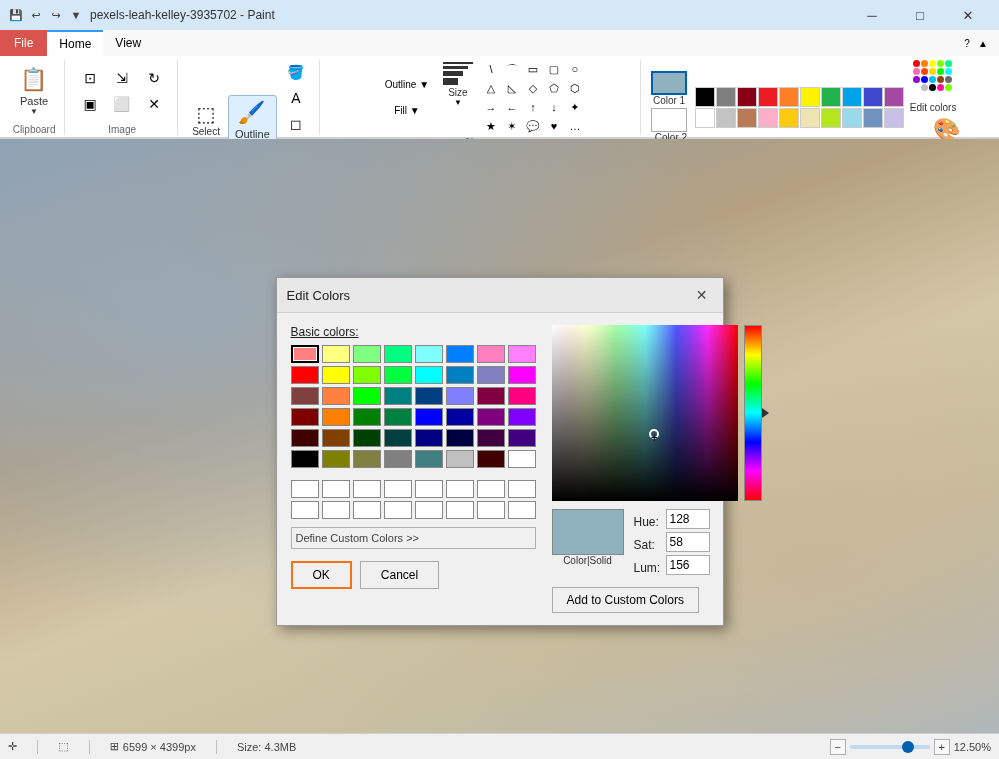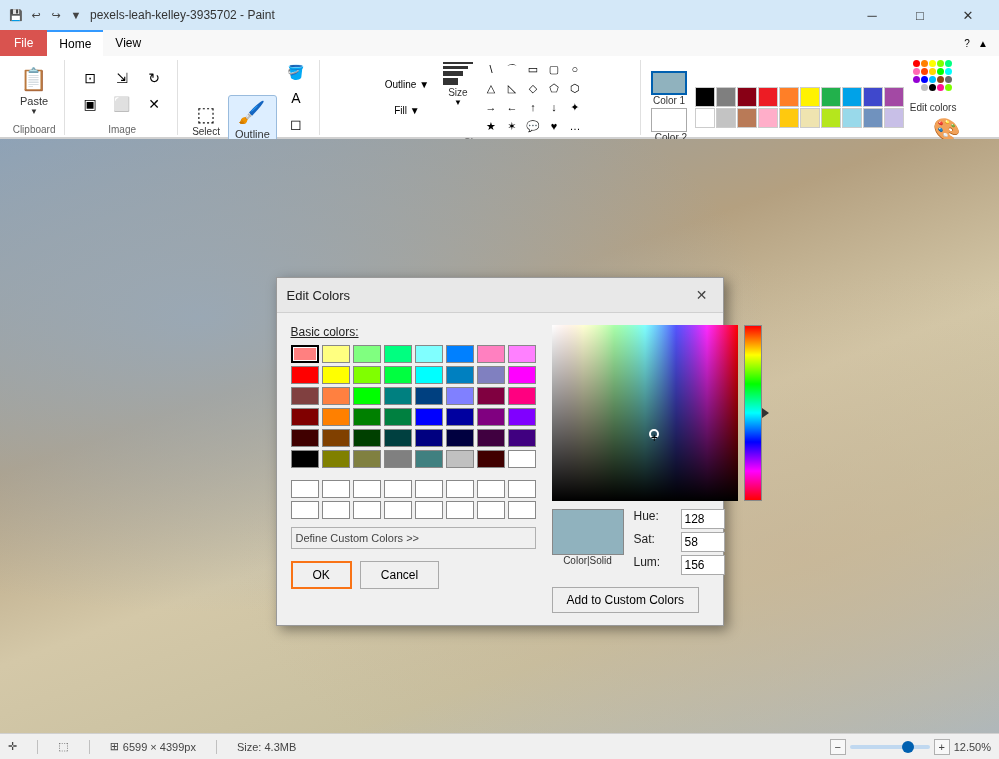--- a/index.html
+++ b/index.html
@@ -316,22 +316,22 @@
       top: 50%;
       width: 0;
       height: 0;
       border-top: 5px solid transparent;
       border-bottom: 5px solid transparent;
       border-left: 7px solid #333;
       transform: translateY(-50%);
     }
     .cv-row {
       display: flex;
-      align-items: flex-start;
-      gap: 19px;
+      align-items: flex-end;
+      gap: 4px;
     }
     .cv-label { font-size: 12px; color: #222; min-width: 28px; }
     .cv-input {
       width: 44px;
       height: 20px;
       border: 1px solid #aaa;
       padding: 1px 3px;
       font-size: 12px;
       background: white;
     }

